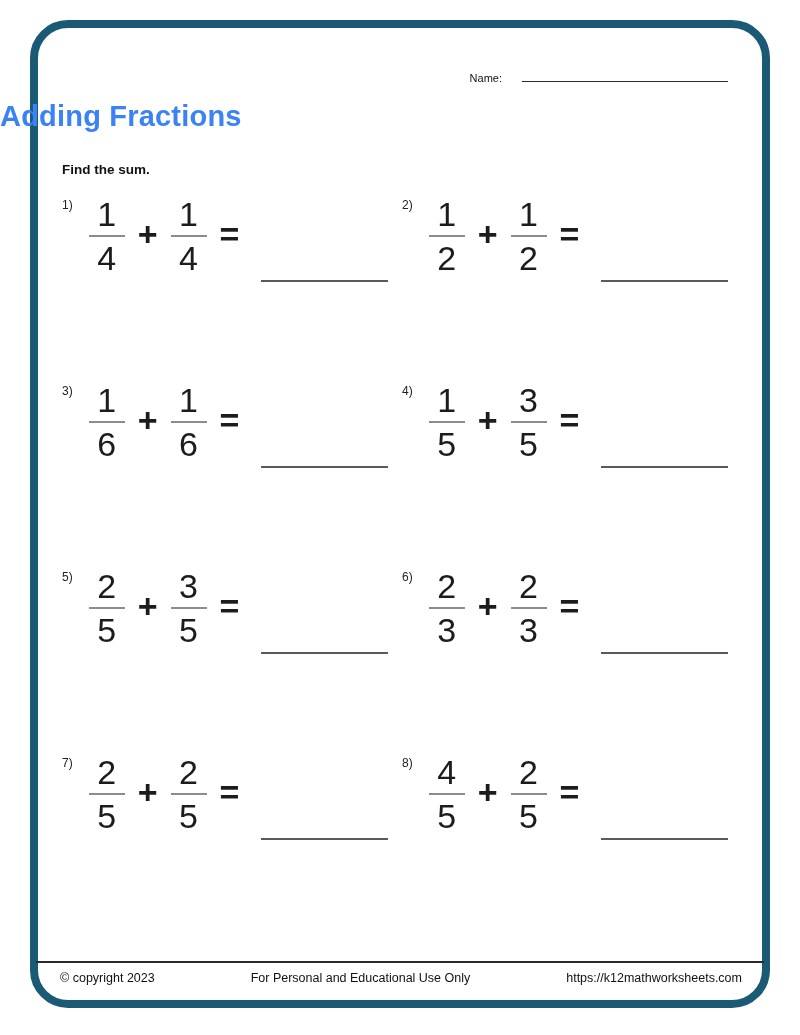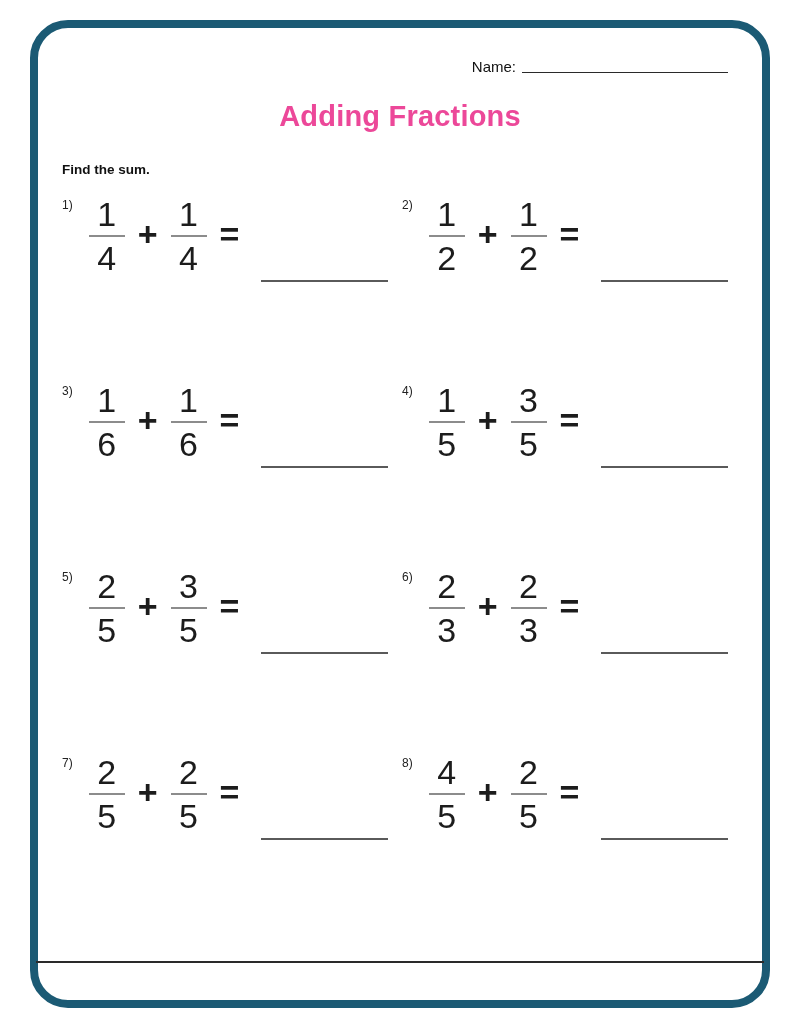--- a/index.html
+++ b/index.html
@@ -21,45 +21,45 @@
     left: 30px;
     top: 20px;
     width: 740px;
     height: 988px;
     border: 8px solid #1b5a74;
     border-radius: 38px;
     box-sizing: border-box;
   }
   .name-row {
     position: absolute;
-    top: 58px;
+    top: 72px;
     right: 72px;
     display: flex;
     align-items: flex-end;
-    gap: 6px;
-    font-size: 15px;
+    gap: 20px;
+    font-size: 11px;
     color: #111;
   }
   .name-line {
     display: inline-block;
     width: 206px;
     height: 1px;
     border-bottom: 1.6px solid #2a2a2a;
     margin-bottom: 2px;
   }
   .title {
     position: absolute;
     top: 100px;
     left: 0;
     width: 100%;
-    text-align: center;
+    text-align: left;
     font-size: 29px;
     font-weight: bold;
     letter-spacing: 0.2px;
-    color: #ec4899;
+    color: #3b82f6;
   }
   .instruction {
     position: absolute;
     top: 162px;
     left: 62px;
     font-size: 13.5px;
     color: #111;
     font-weight: bold;
   }
   .problems {
@@ -287,13 +287,18 @@
         <span class="frac-bar"></span>
         <span class="frac-den">5</span>
       </span>
       <span class="op eq">=</span>
       <span class="answer-line"></span>
     </div>
 
   </div>
 
   <div class="footer-divider"></div>
+  <div class="footer">
+    <span>© copyright 2023</span>
+    <span>For Personal and Educational Use Only</span>
+    <span>https://k12mathworksheets.com</span>
+  </div>
 </div>
 
 </body></html>

